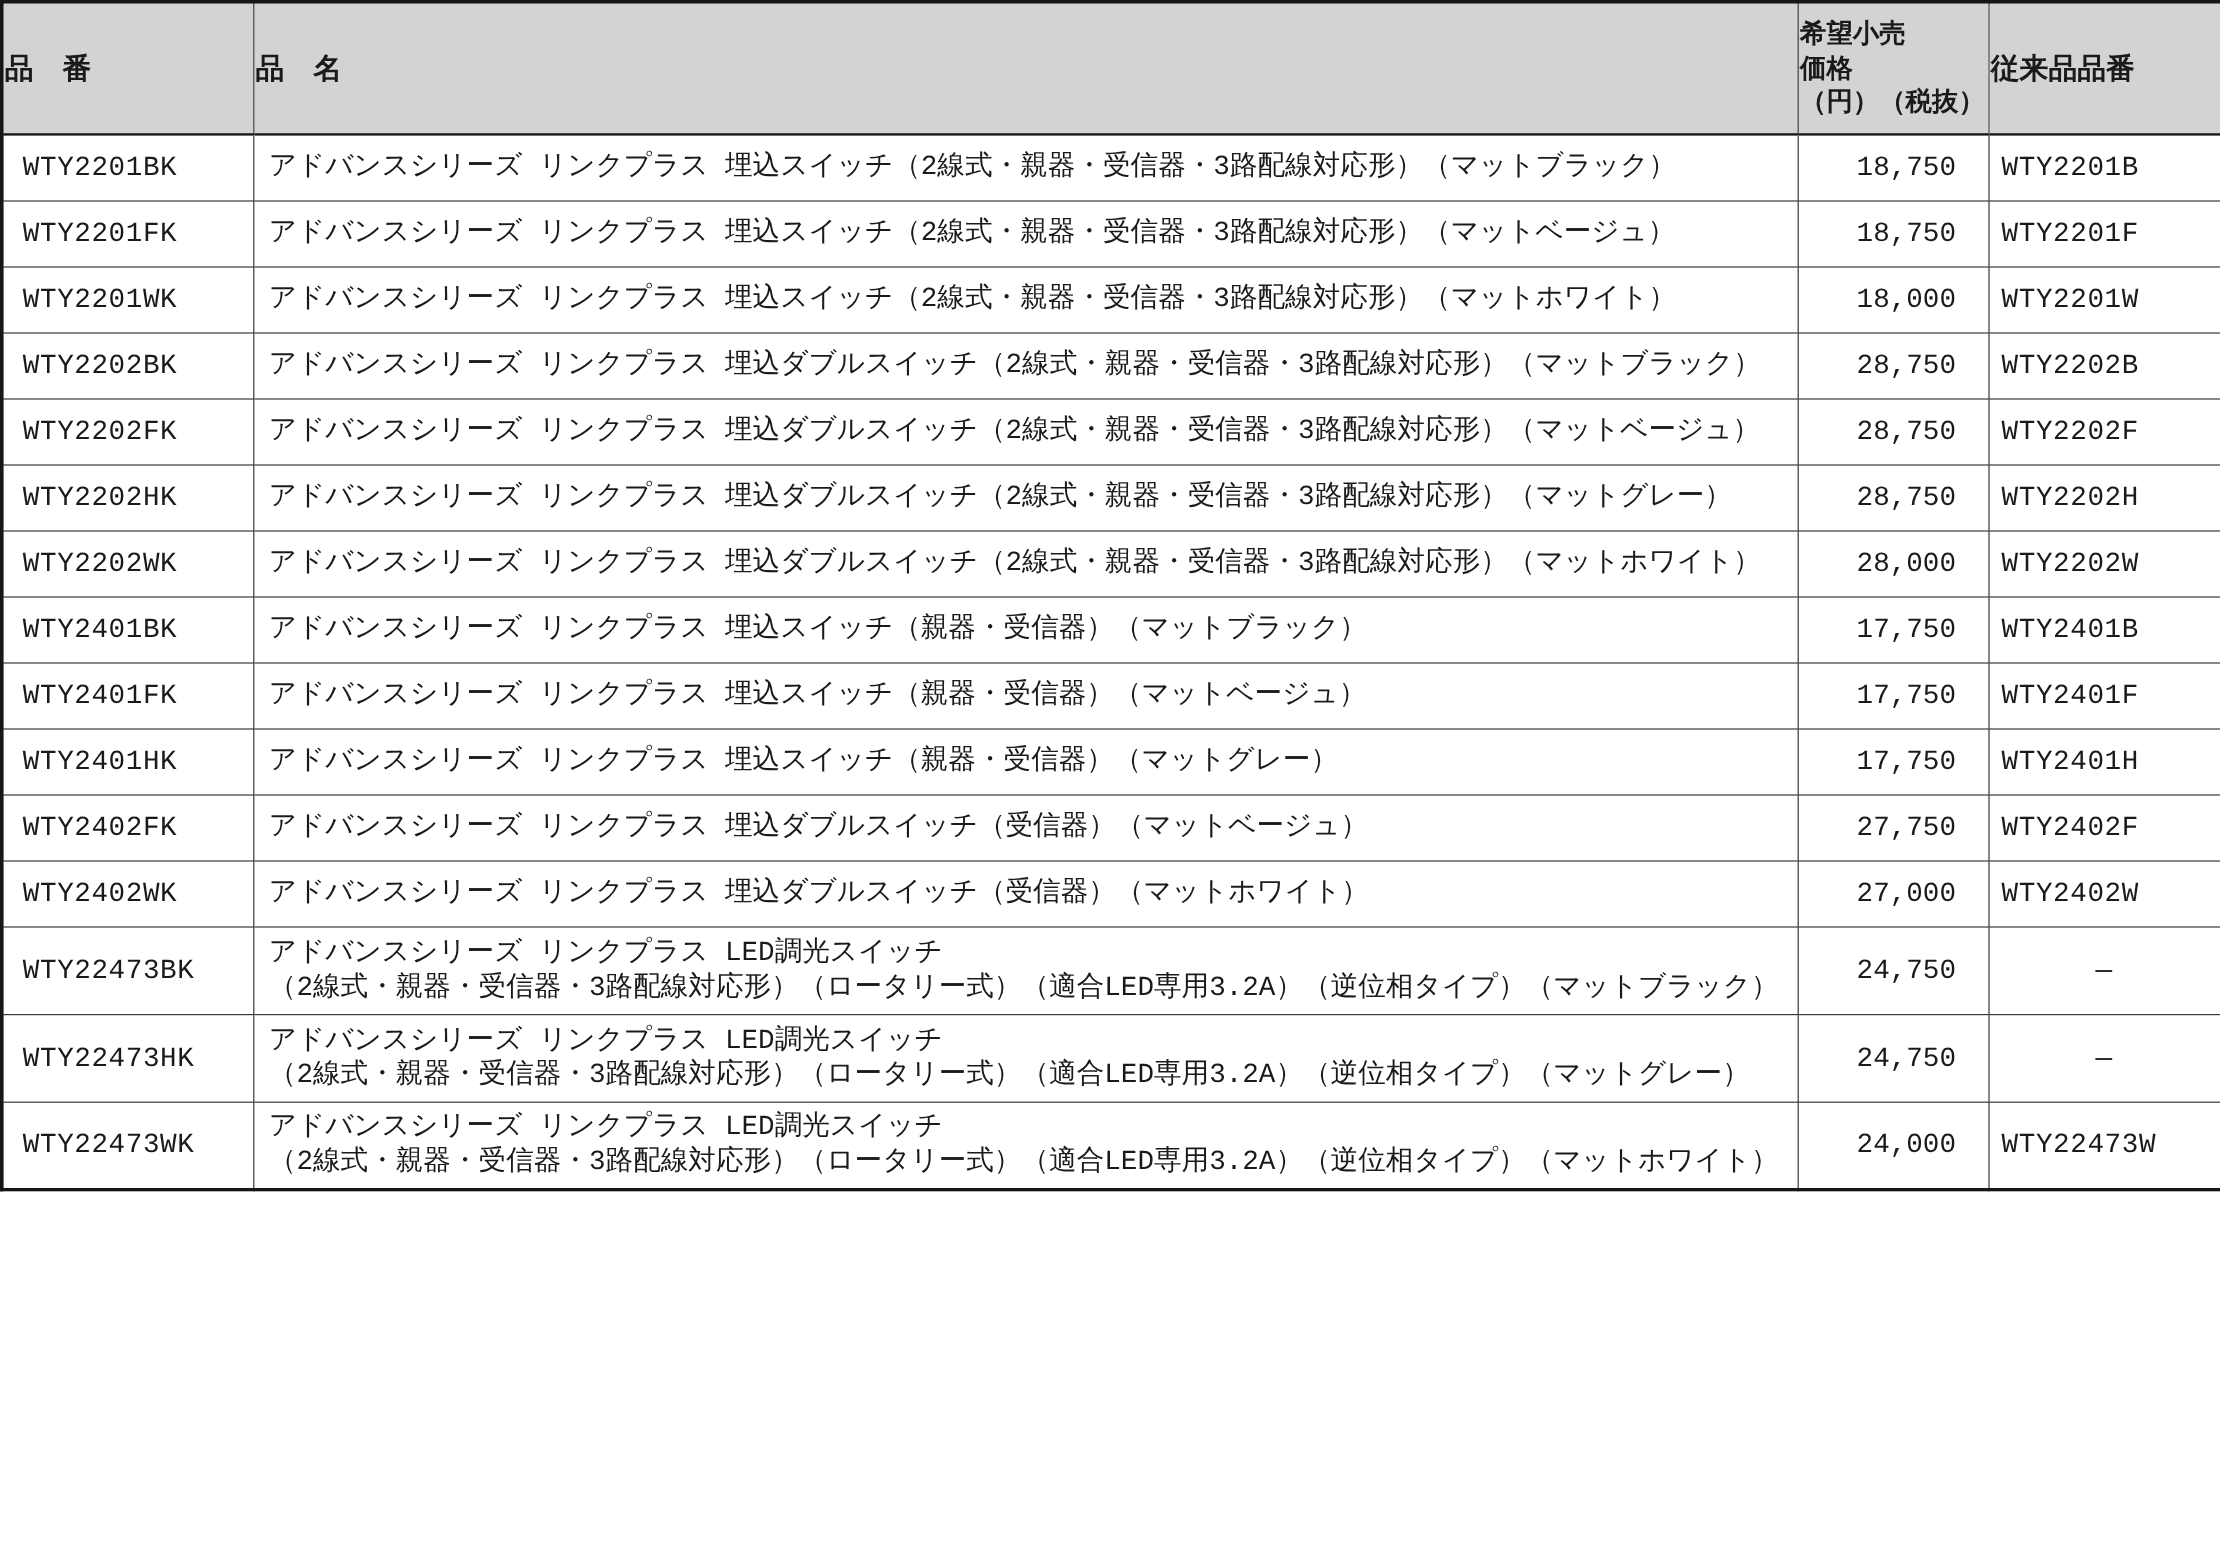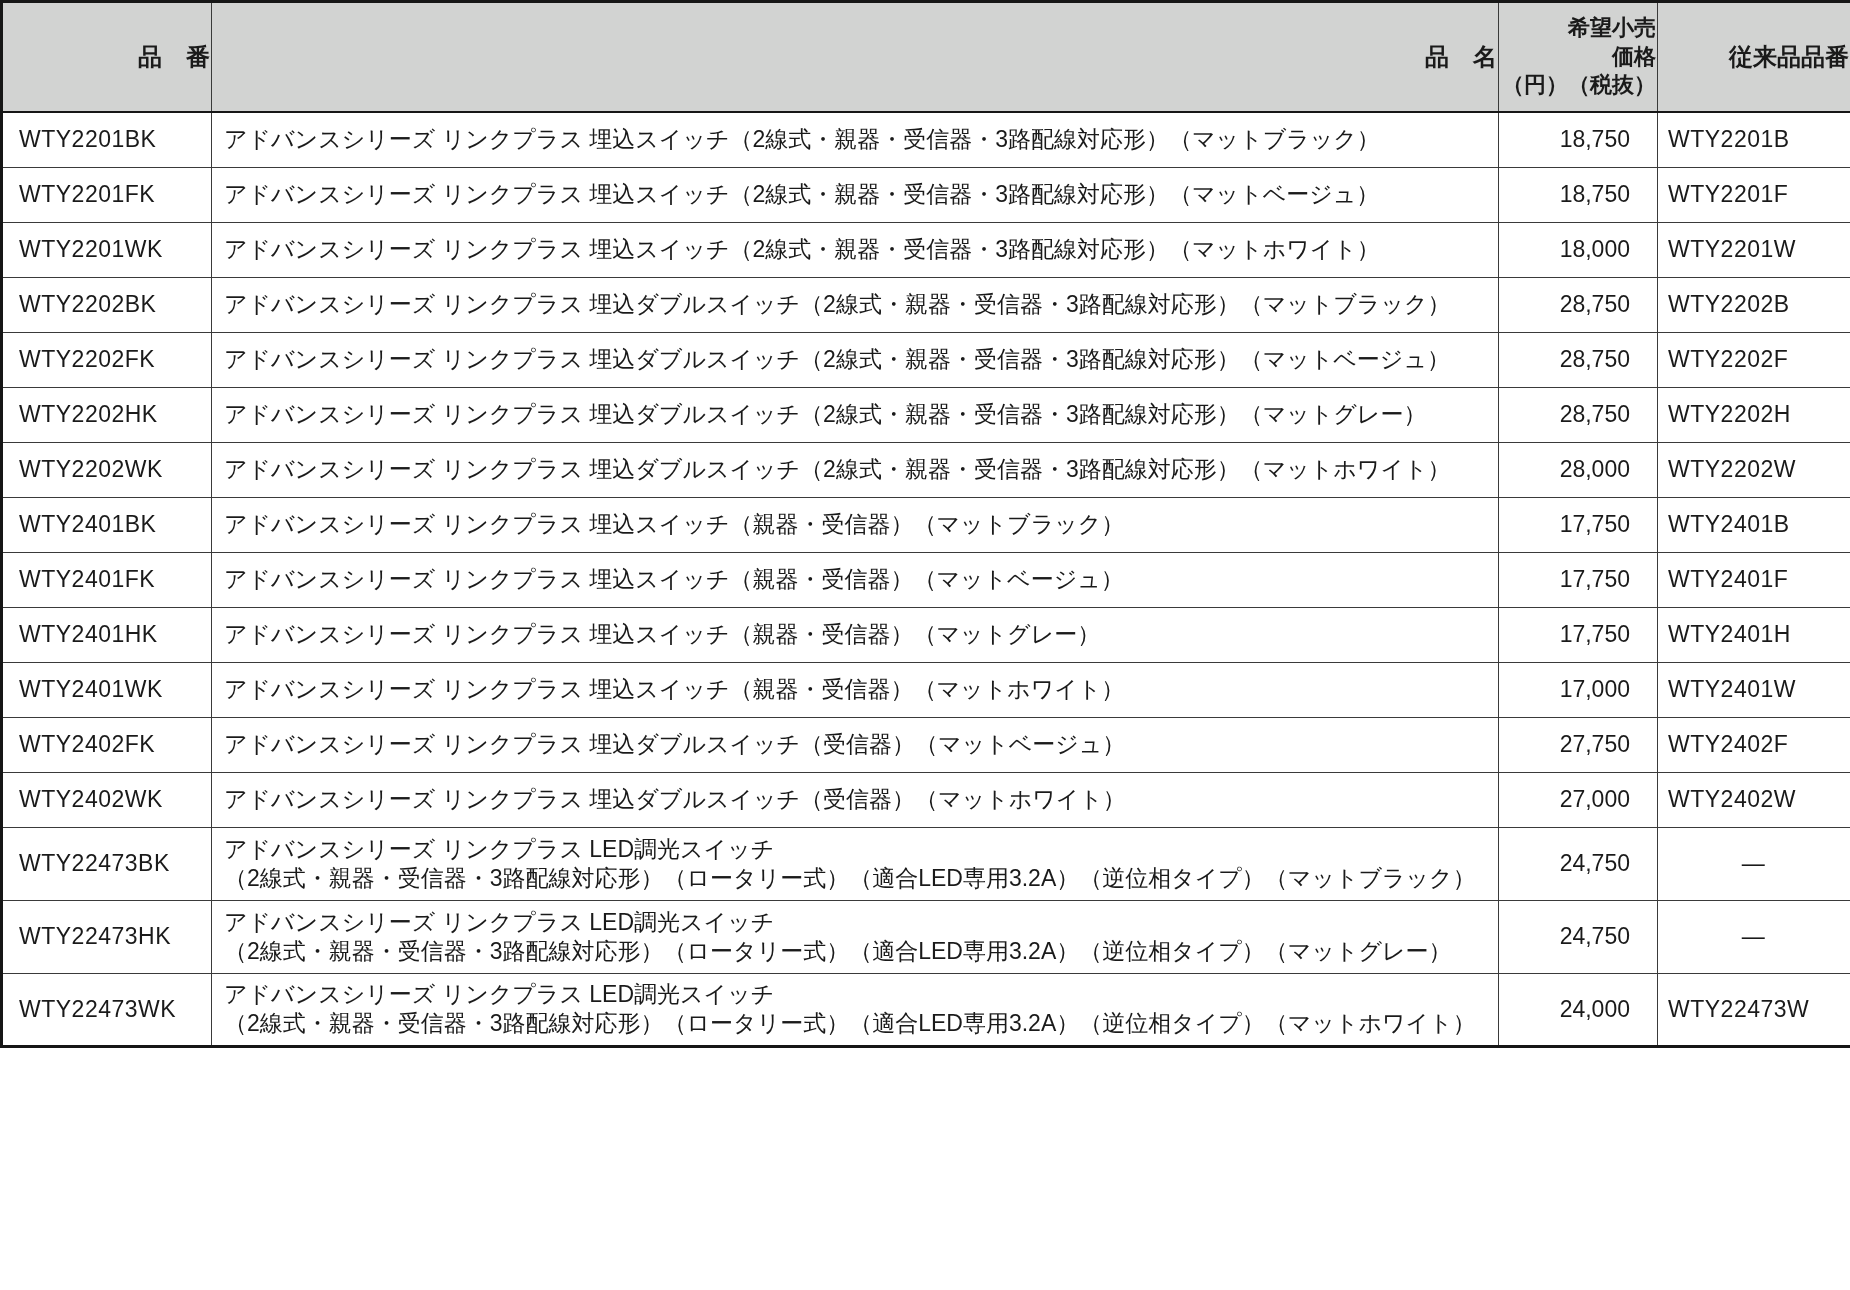--- a/index.html
+++ b/index.html
@@ -20,30 +20,30 @@
   }
   th, td {
     border: 1.5px solid var(--border);
     vertical-align: middle;
     overflow: hidden;
   }
   thead th {
     background: var(--header_bg);
     font-weight: bold;
     font-size: 24px;
-    text-align: right;
+    text-align: left;
     height: 106px;
     border-bottom: 2px solid var(--outer_border);
   }
   thead th.h-price {
     font-size: 22px;
     line-height: 1.3;
     white-space: pre-line;
   }
-  tbody tr { height: 55px; }
+  tbody tr { height: 55px; font-family: Liberation Mono, monospace; }
   tbody tr.tall { height: 73px; }
   td.c-code {
     padding-left: 16px;
     font-size: 23px;
     letter-spacing: 0.5px;
     white-space: nowrap;
   }
   td.c-name {
     padding-left: 12px;
     padding-right: 8px;
@@ -144,26 +144,20 @@
       <td class="c-price">17,750</td>
       <td class="c-legacy">WTY2401F</td>
     </tr>
     <tr>
       <td class="c-code">WTY2401HK</td>
       <td class="c-name">アドバンスシリーズ リンクプラス 埋込スイッチ（親器・受信器）（マットグレー）</td>
       <td class="c-price">17,750</td>
       <td class="c-legacy">WTY2401H</td>
     </tr>
     <tr>
-      <td class="c-code">WTY2401WK</td>
-      <td class="c-name">アドバンスシリーズ リンクプラス 埋込スイッチ（親器・受信器）（マットホワイト）</td>
-      <td class="c-price">17,000</td>
-      <td class="c-legacy">WTY2401W</td>
-    </tr>
-    <tr>
       <td class="c-code">WTY2402FK</td>
       <td class="c-name">アドバンスシリーズ リンクプラス 埋込ダブルスイッチ（受信器）（マットベージュ）</td>
       <td class="c-price">27,750</td>
       <td class="c-legacy">WTY2402F</td>
     </tr>
     <tr>
       <td class="c-code">WTY2402WK</td>
       <td class="c-name">アドバンスシリーズ リンクプラス 埋込ダブルスイッチ（受信器）（マットホワイト）</td>
       <td class="c-price">27,000</td>
       <td class="c-legacy">WTY2402W</td>

